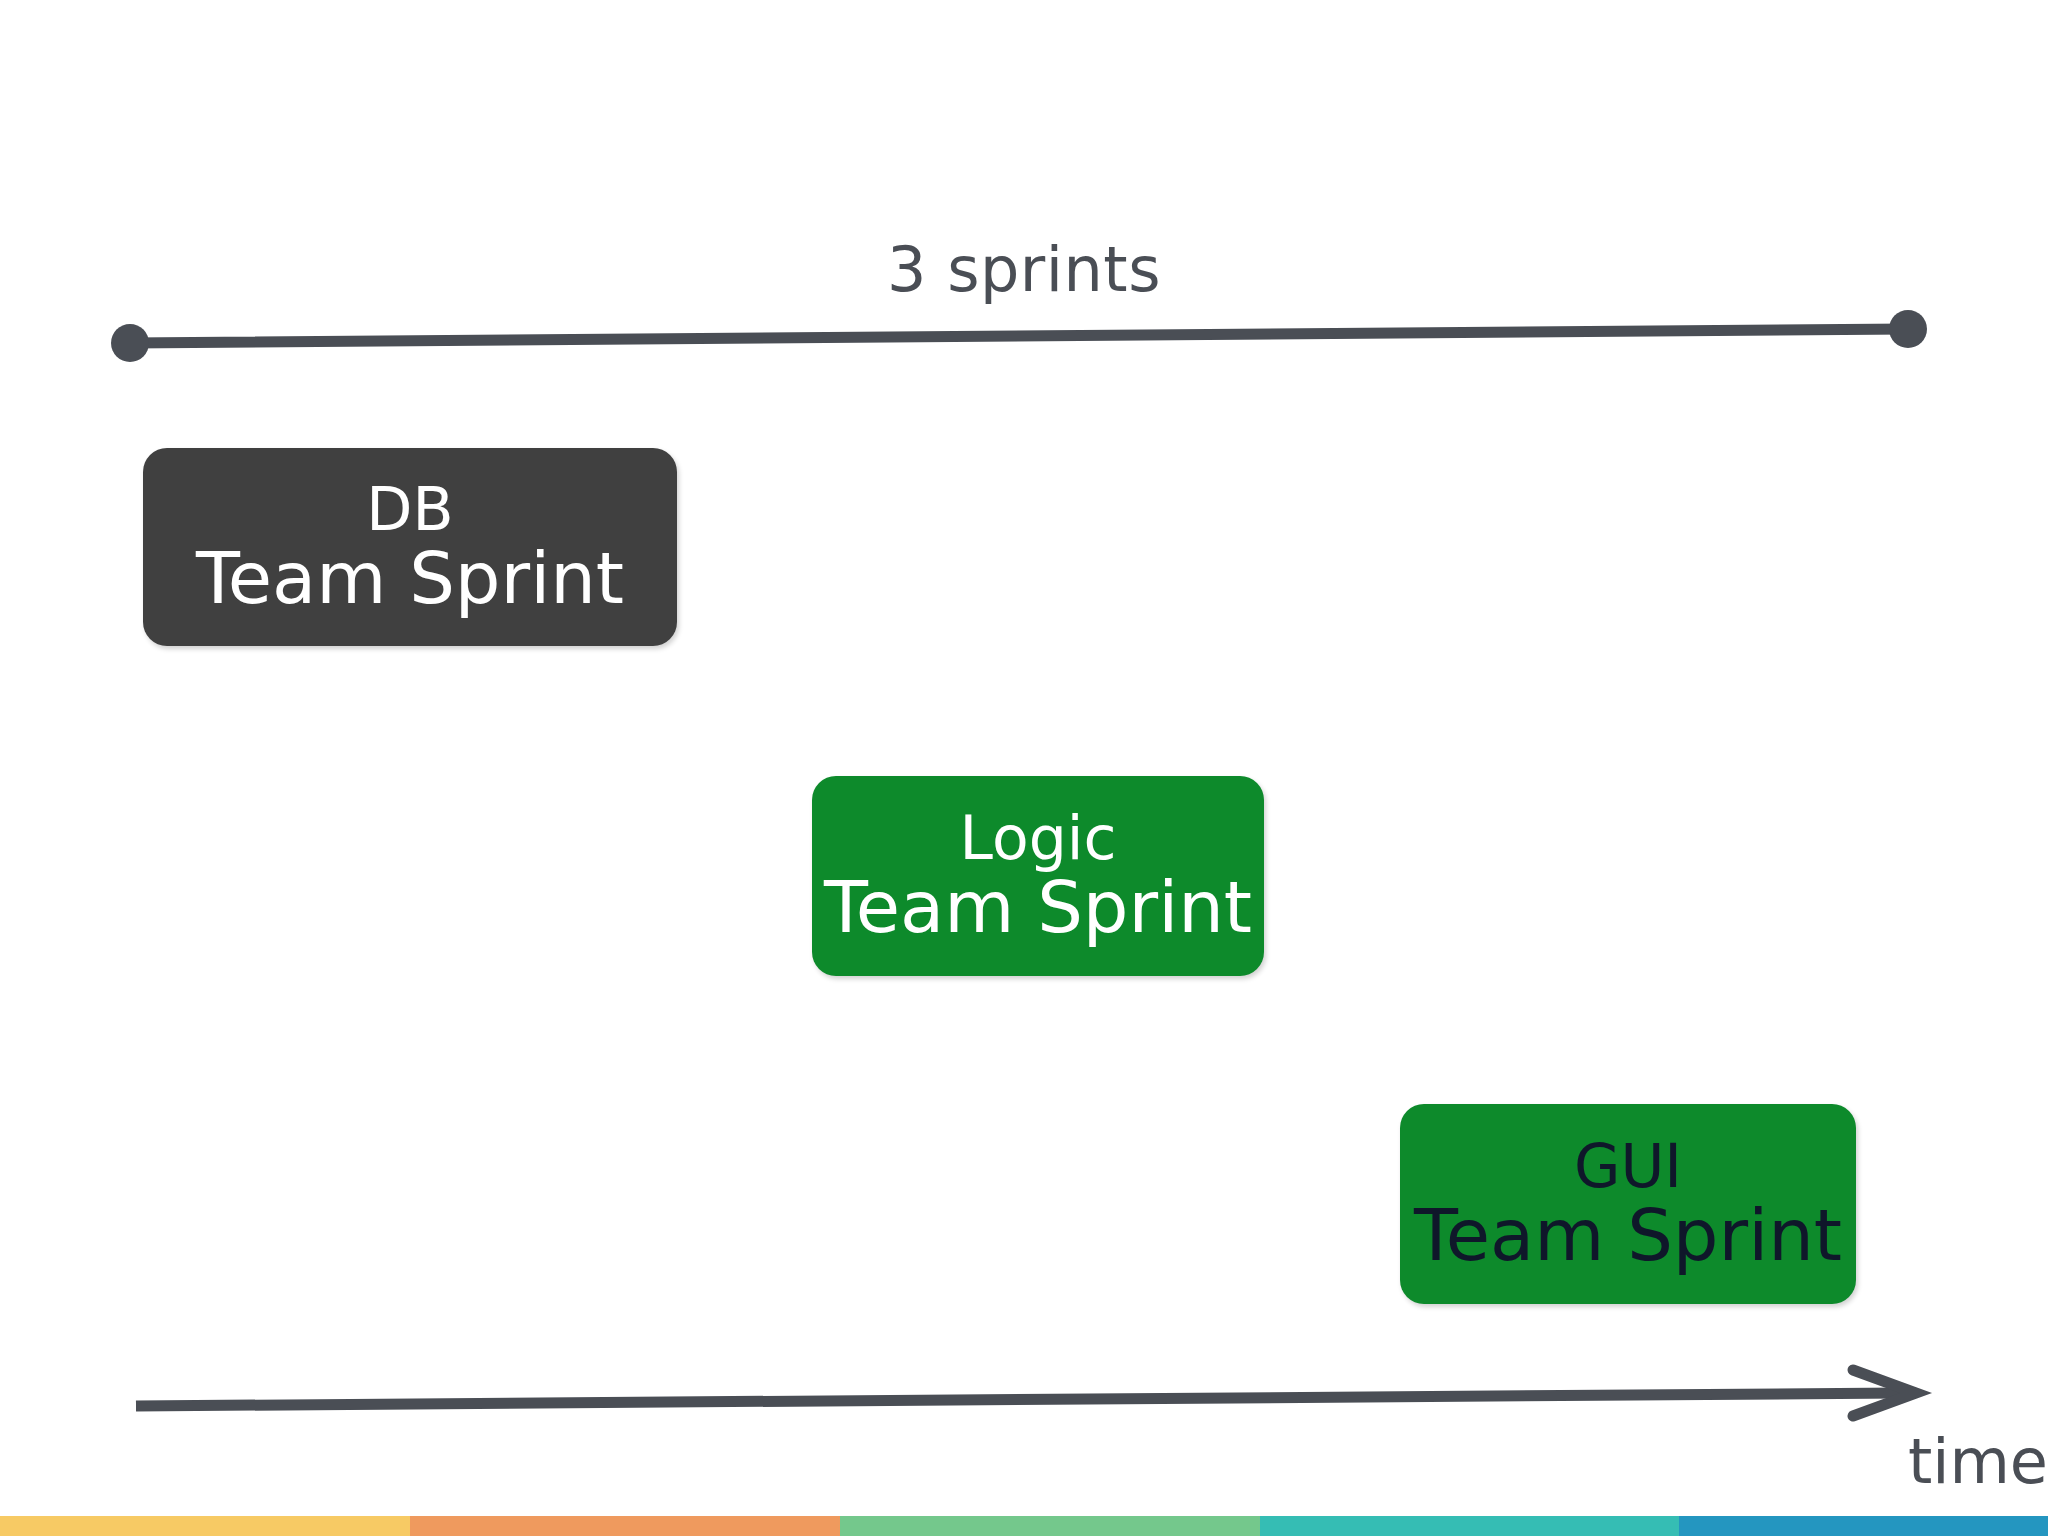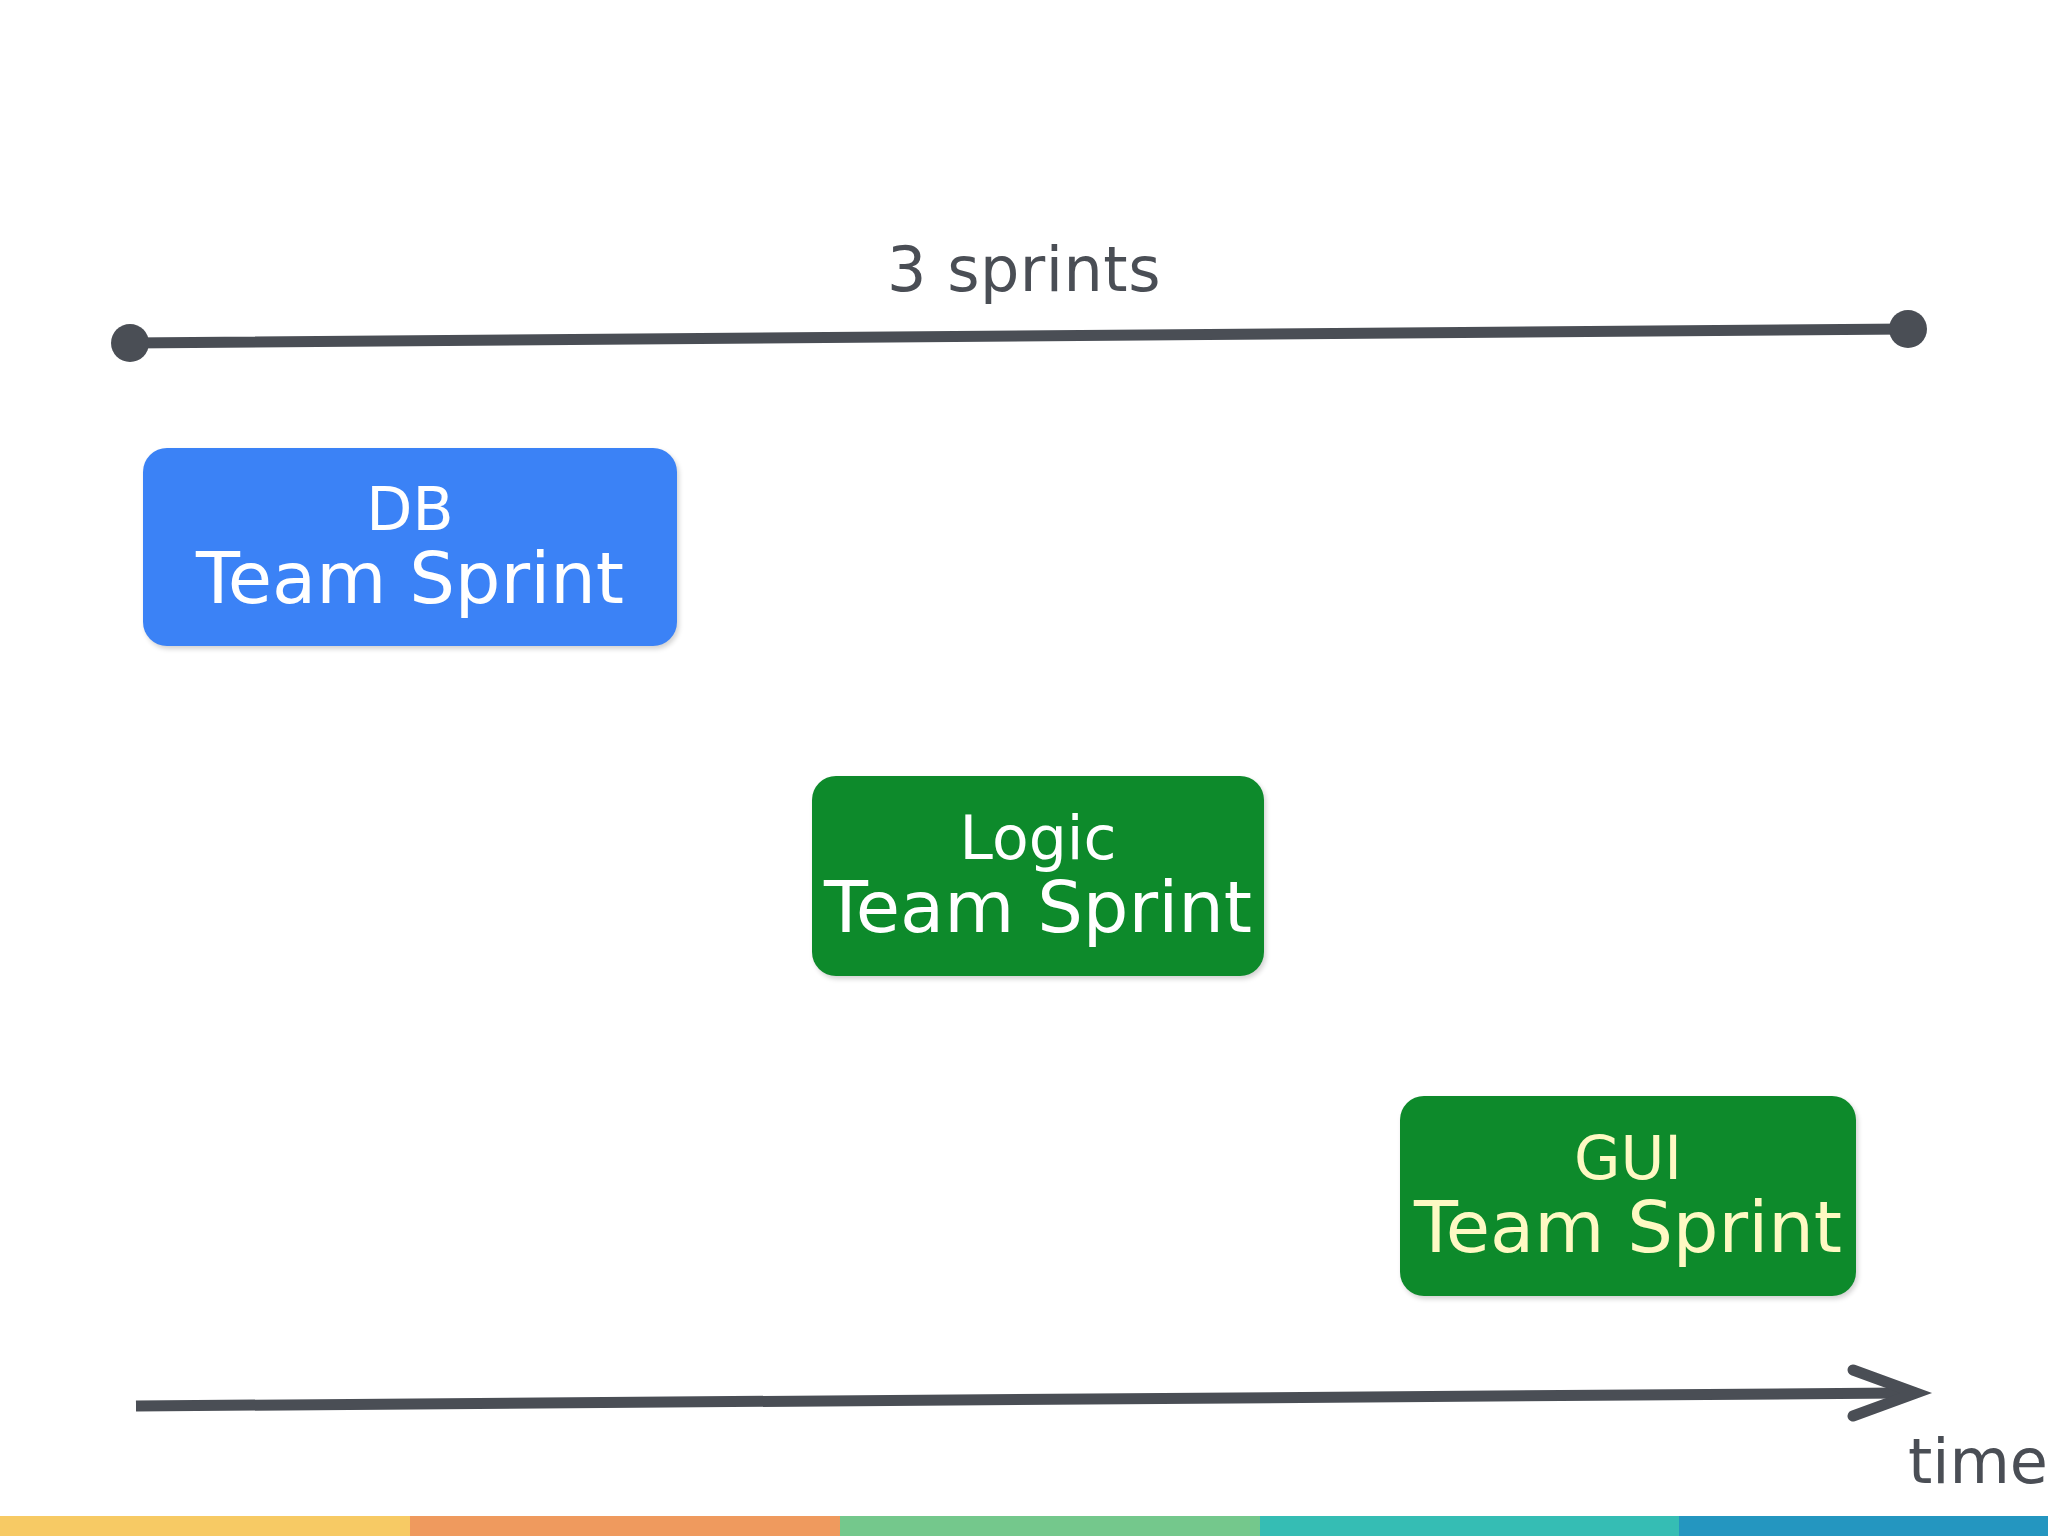--- a/index.html
+++ b/index.html
@@ -98,31 +98,31 @@
   <svg id="span-svg" viewBox="0 0 2048 1536">
     <line x1="130" y1="343" x2="1908" y2="329" stroke="#4a4e55" stroke-width="11" stroke-linecap="round"></line>
     <circle cx="130" cy="343" r="19" fill="#4a4e55"></circle>
     <circle cx="1908" cy="329" r="19" fill="#4a4e55"></circle>
   </svg>
 
   <div class="span-label" style="color: rgb(74, 78, 85);">
     <span>3 sprints</span>
   </div>
 
-  <div class="sprint-box" id="box-db" style="background: #3b82f6; color: rgb(255, 255, 255);">
+  <div class="sprint-box" id="box-db" style="background: #404040; color: rgb(255, 255, 255);">
     <div class="line-1">DB</div>
     <div class="line-2">Team Sprint</div>
   </div>
 
   <div class="sprint-box" id="box-logic" style="background: rgb(13, 138, 43); color: rgb(255, 255, 255);">
     <div class="line-1">Logic</div>
     <div class="line-2">Team Sprint</div>
   </div>
 
-  <div class="sprint-box" id="box-gui" style="background: rgb(13, 138, 43); color: #fef9c3;">
+  <div class="sprint-box" id="box-gui" style="background: rgb(13, 138, 43); color: #0f172a; margin-top: 8px;">
     <div class="line-1">GUI</div>
     <div class="line-2">Team Sprint</div>
   </div>
 
   <svg id="time-svg" viewBox="0 0 2048 1536">
     <line x1="136" y1="1406" x2="1900" y2="1393" stroke="#4a4e55" stroke-width="11" stroke-linecap="butt"></line>
     <polyline points="1853,1370 1916,1393 1853,1416" fill="none" stroke="#4a4e55" stroke-width="11" stroke-linecap="round" stroke-linejoin="miter"></polyline>
   </svg>
 
   <div class="axis-label" style="color: rgb(74, 78, 85); text-align: right;">

